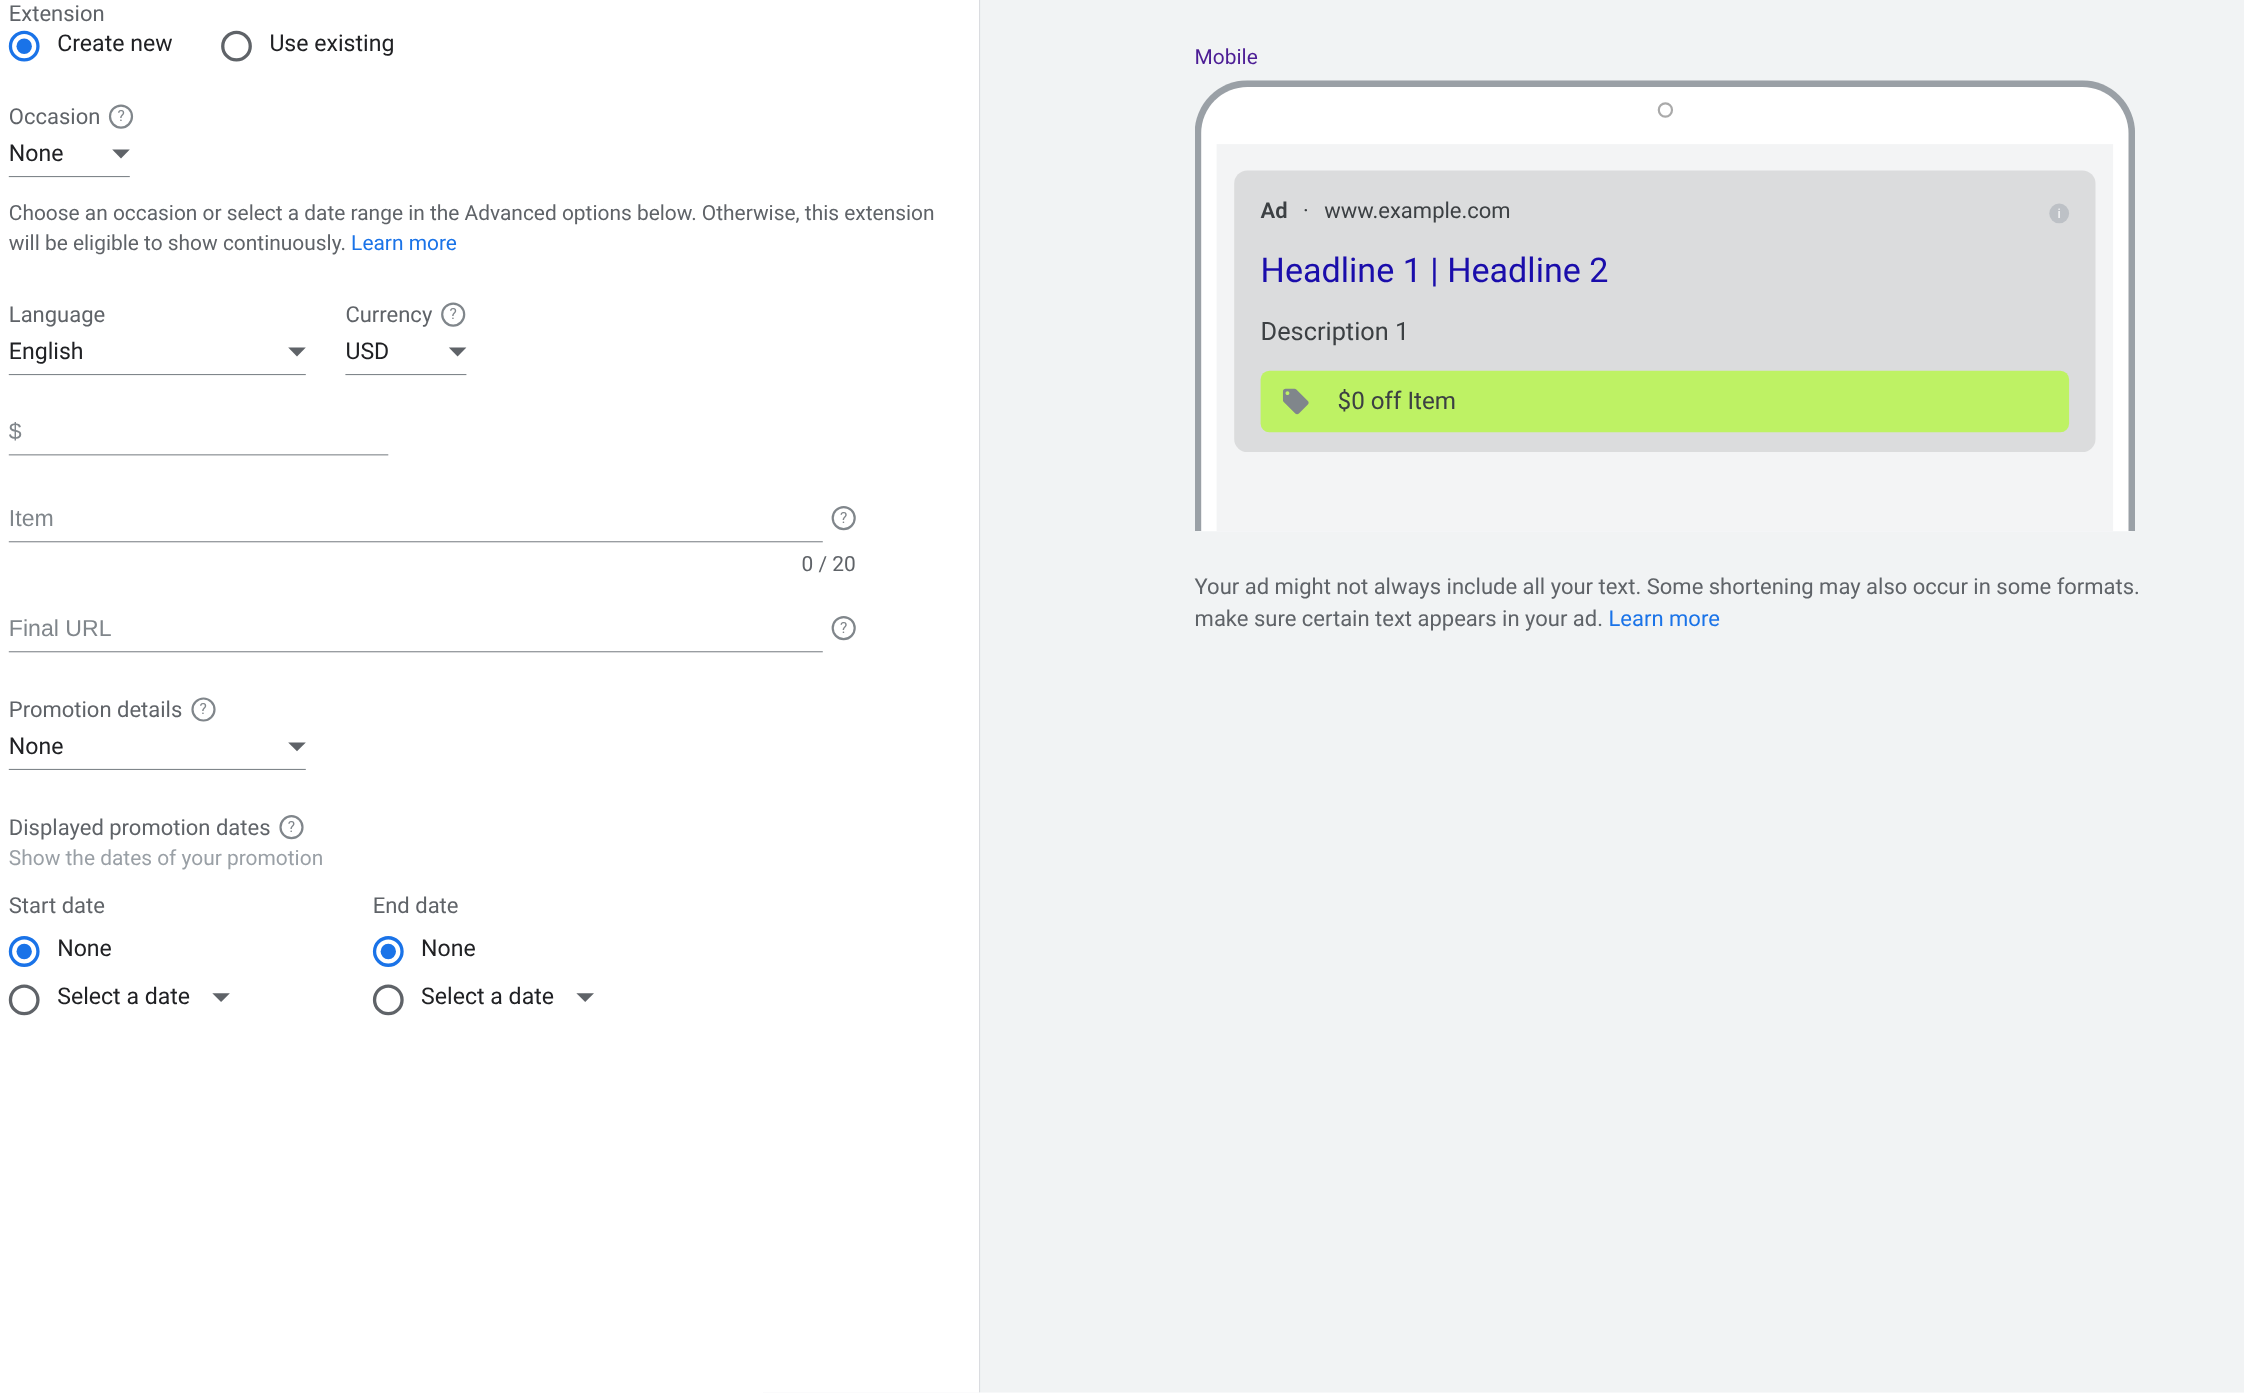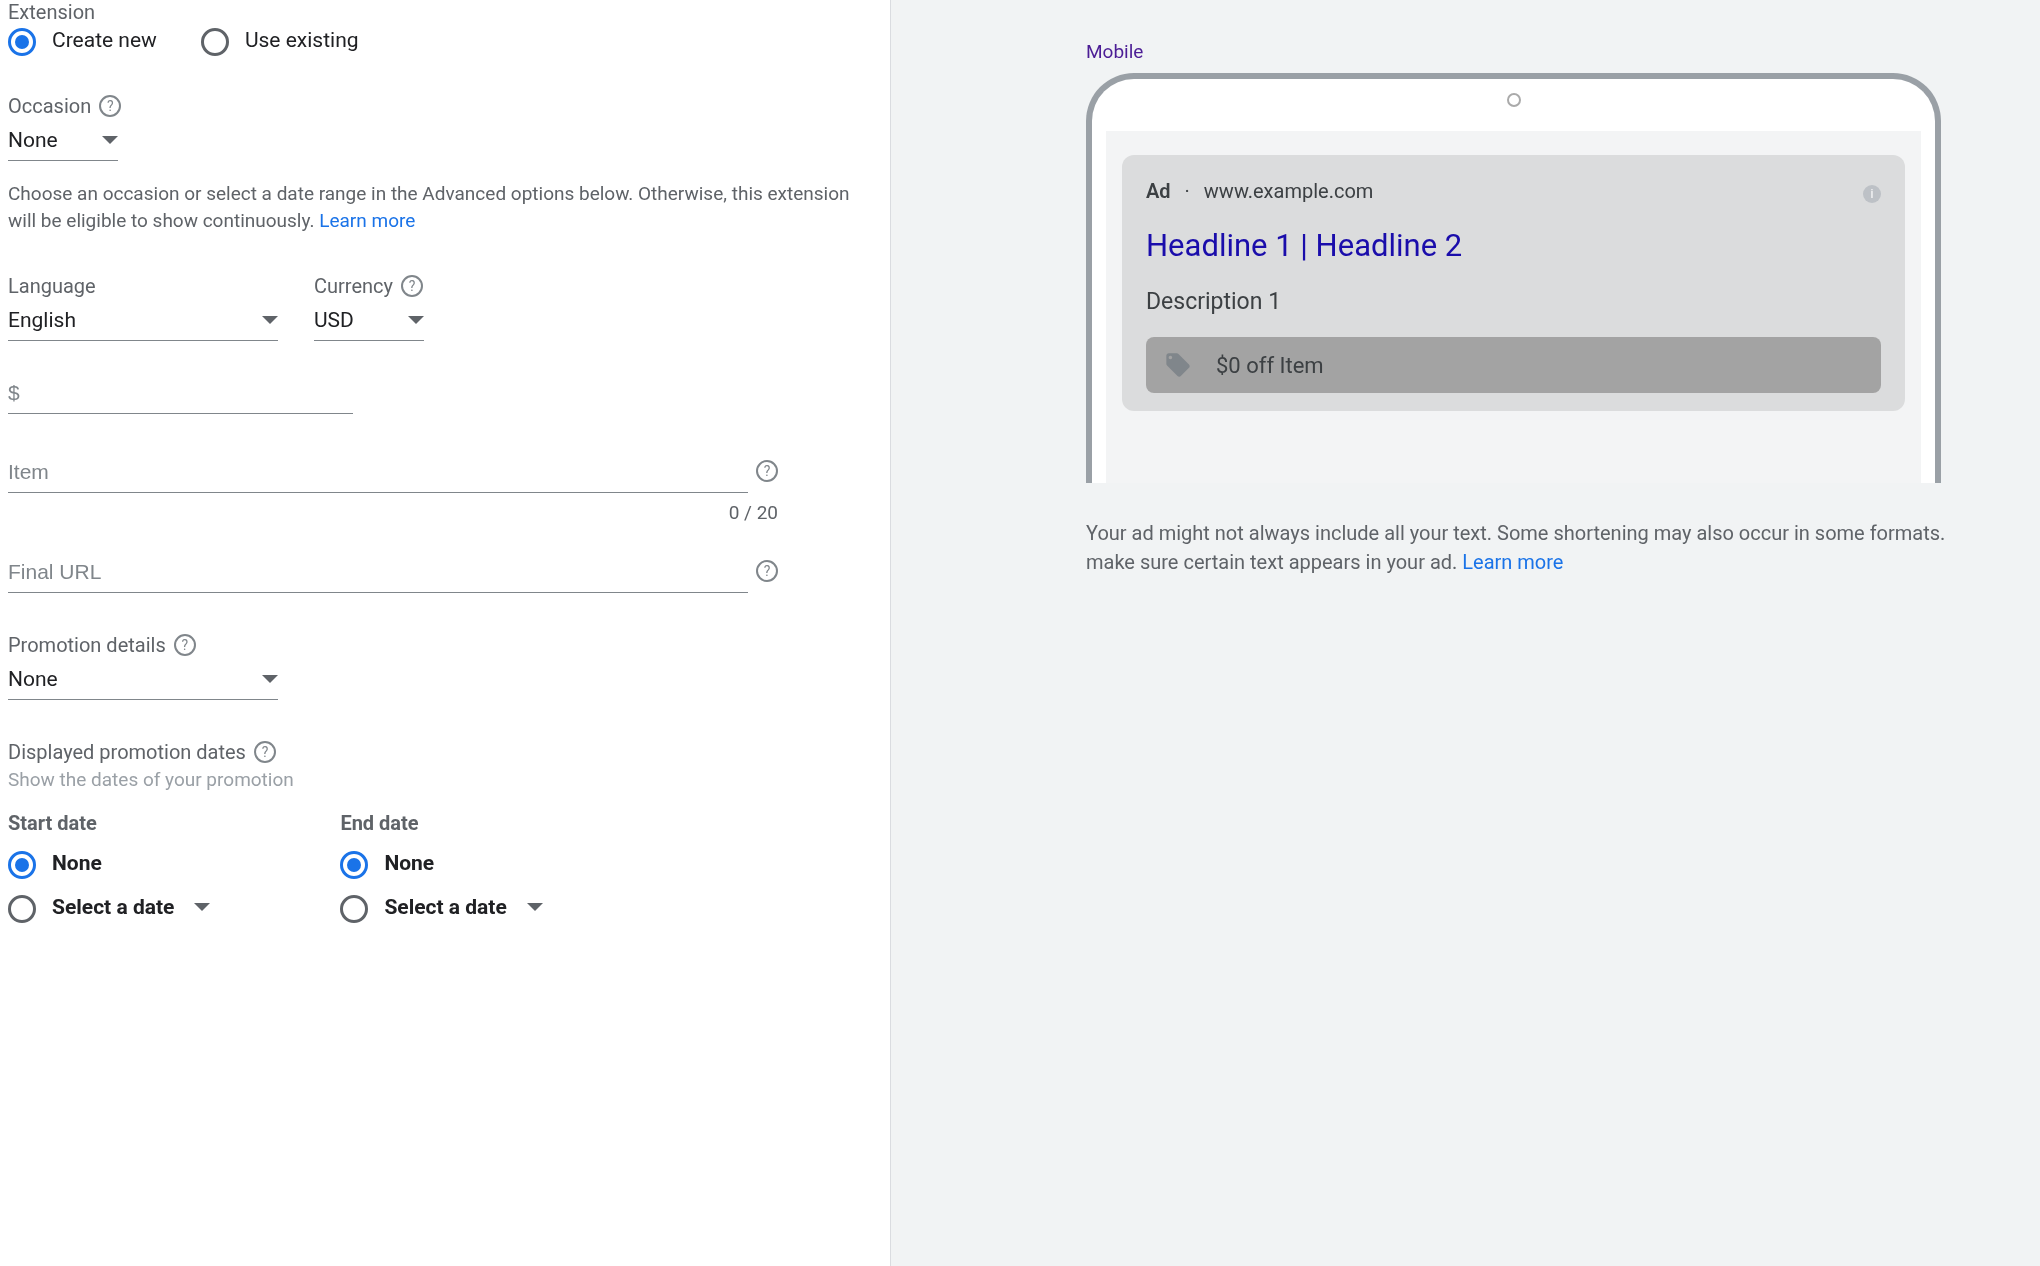--- a/index.html
+++ b/index.html
@@ -153,21 +153,20 @@
   }
   .date-row {
     display: flex;
     gap: 130px;
     margin-top: 20px;
   }
   .date-group {
     display: flex;
     flex-direction: column;
     gap: 16px;
-    font-weight: bold;
   }
 
   
   .preview-label {
     font-size: 19px;
     color: #4c1d95;
     margin-bottom: 10px;
   }
   .phone-frame {
     border: 6px solid #9aa0a6;
@@ -222,21 +221,21 @@
     color: #1a0dab;
     font-size: 31px;
     margin-top: 24px;
   }
   .ad-desc {
     color: #3c4043;
     font-size: 23px;
     margin-top: 24px;
   }
   .promo-strip {
-    background: #a3a3a3;
+    background: #bef264;
     border-radius: 8px;
     margin-top: 22px;
     padding: 14px 18px;
     display: flex;
     align-items: center;
     gap: 24px;
     font-size: 22px;
     color: #3c4043;
   }
   .tag-icon {

